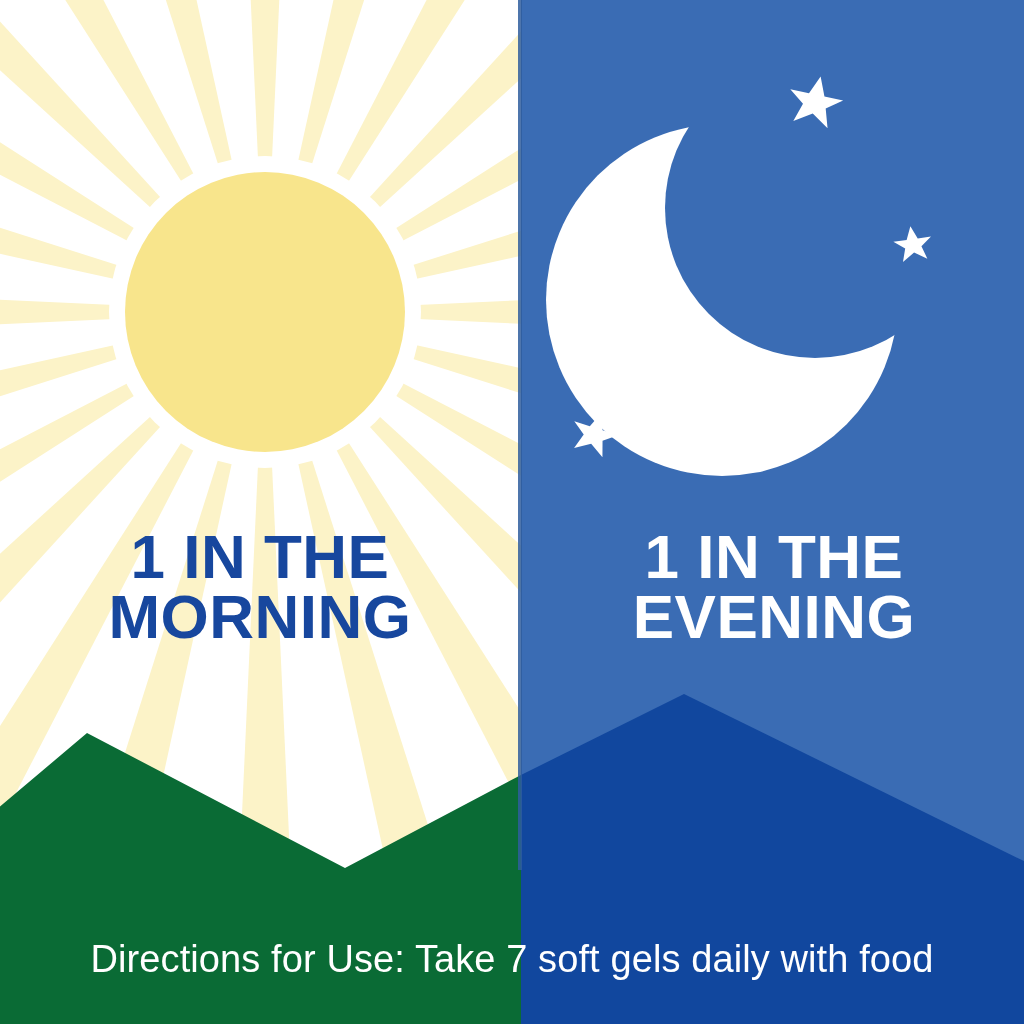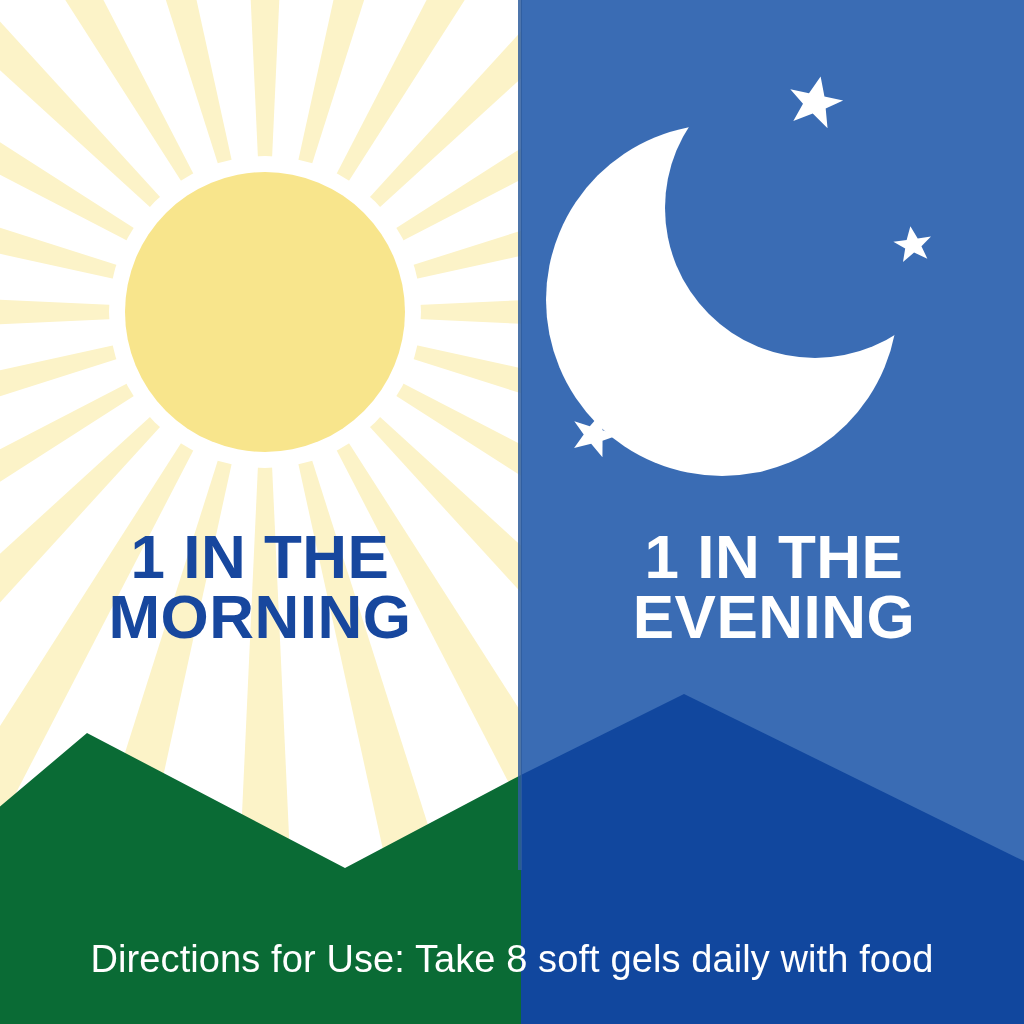--- a/index.html
+++ b/index.html
@@ -192,15 +192,15 @@
 
     <rect x="518" y="0" width="4" height="870" fill="#2F5D9E" opacity="0.85"></rect>
   </svg>
 
   <div id="morning-label" class="panel-label">1 IN THE
 MORNING</div>
 
   <div id="evening-label" class="panel-label">1 IN THE
 EVENING</div>
 
-  <div id="directions-label">Directions for Use: Take 8 soft gels daily with food</div>
+  <div id="directions-label">Directions for Use: Take 7 soft gels daily with food</div>
 
 </div>
 
 </body></html>

